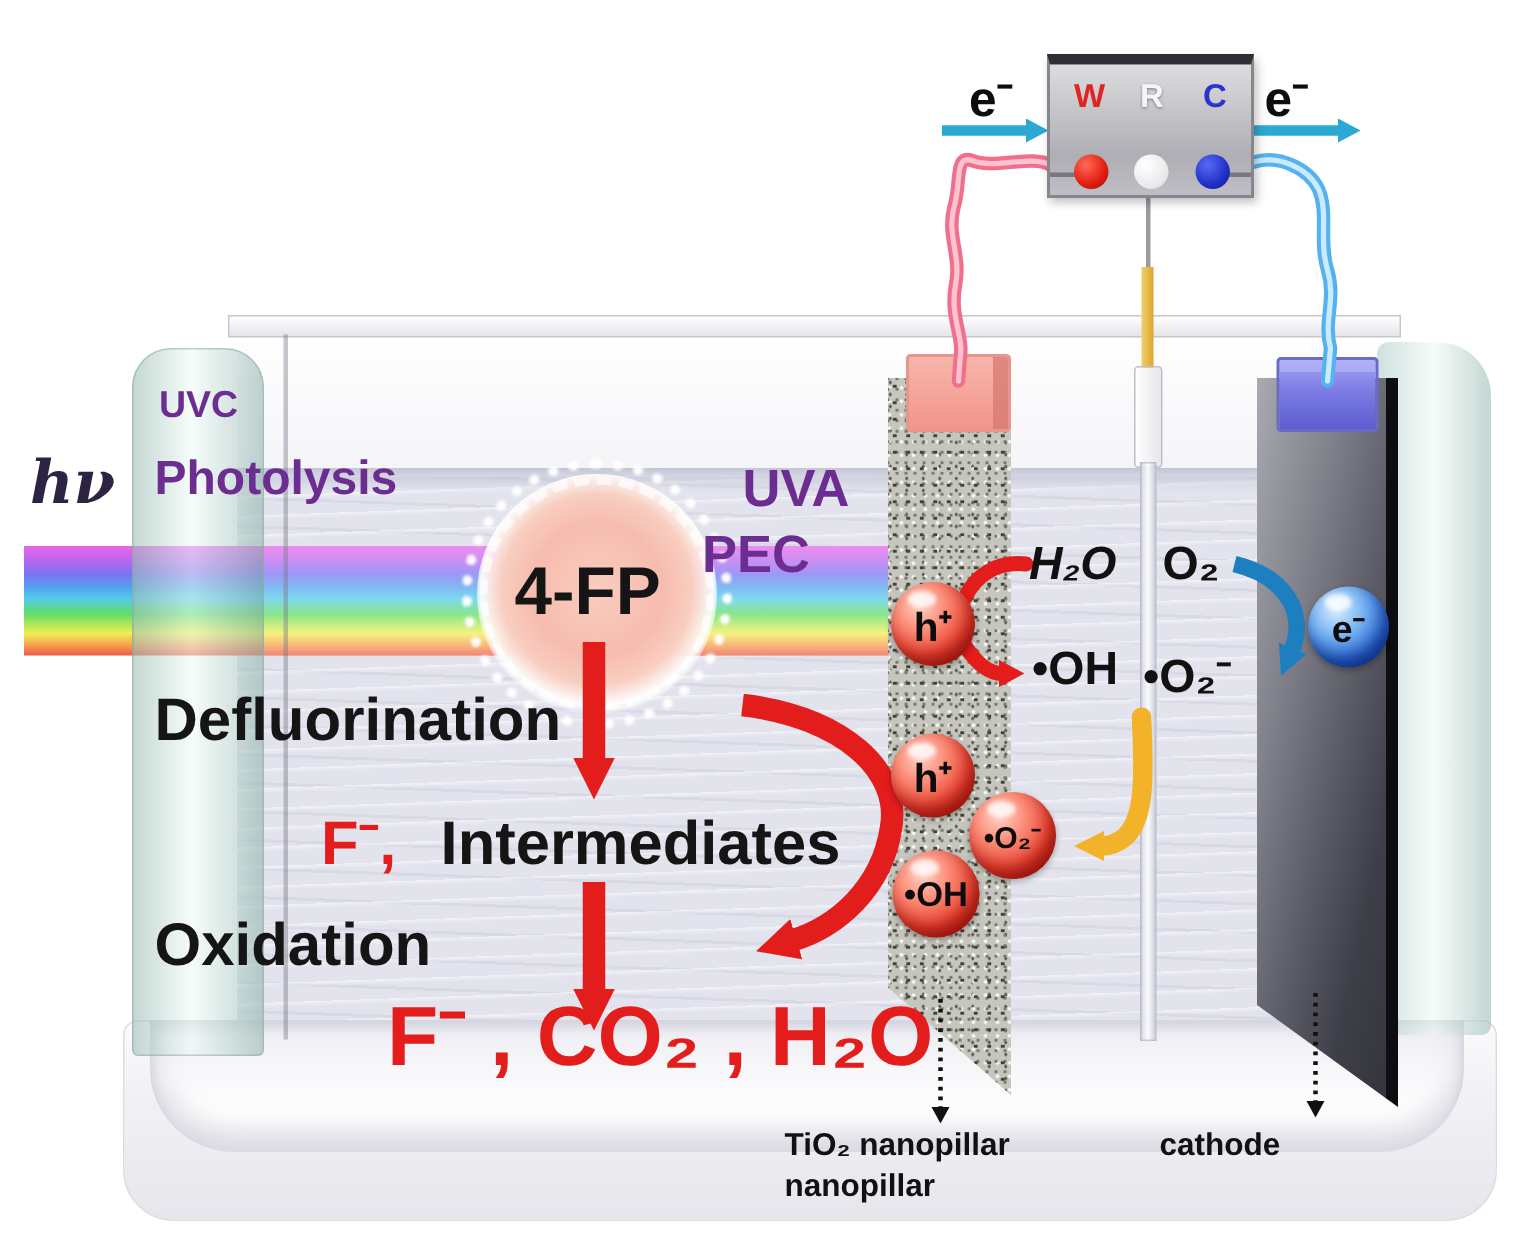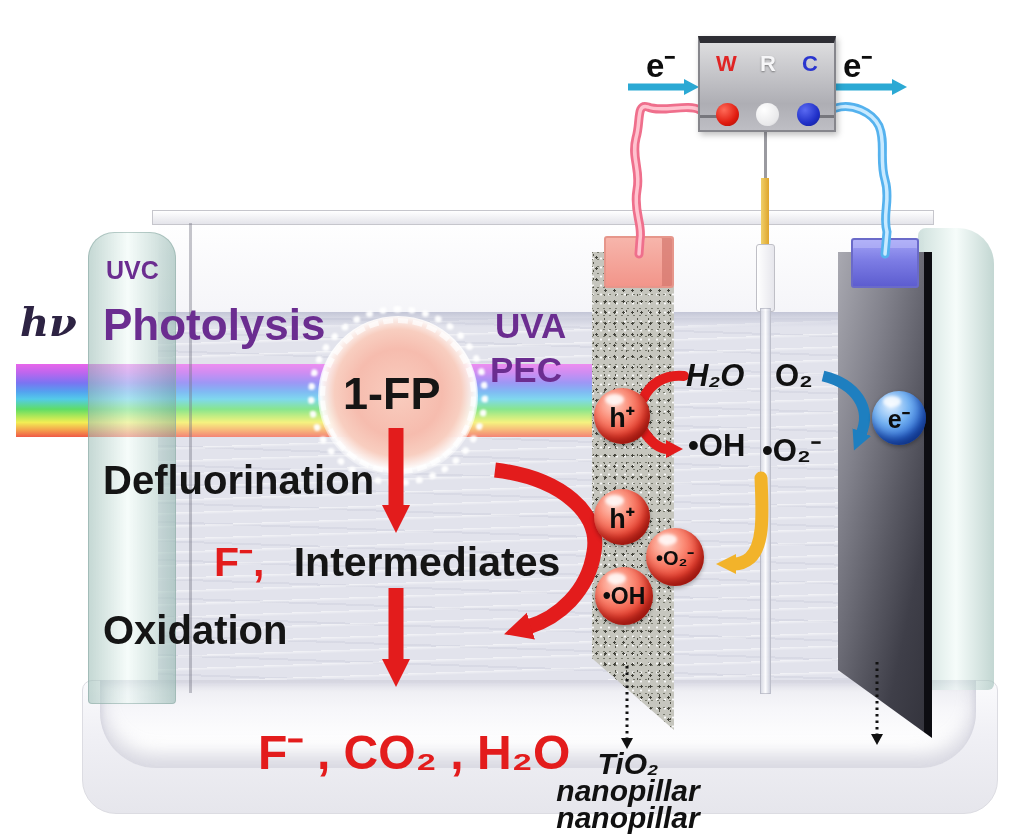--- a/index.html
+++ b/index.html
@@ -85,21 +85,21 @@
         box-shadow:inset -4px -7px 10px rgba(110,0,0,.55), 0 2px 4px rgba(0,0,0,.3);}
   .sphere-blue{background:radial-gradient(circle at 35% 28%, #ddeeff 0%, #74b2f2 35%, #2f6fd8 66%, #123f9c 96%);
         box-shadow:inset -4px -7px 10px rgba(0,20,90,.55), 0 2px 4px rgba(0,0,0,.3);}
 
   
   .purple{color:#6b2d90;font-weight:bold;}
   .blacktxt{color:#151515;font-weight:bold;}
   .redtxt{color:#e31c1c;font-weight:bold;}
   .hv{font-family:"DejaVu Serif",serif;font-style:italic;font-weight:bold;color:#2d2343;}
   .chem{color:#111;font-weight:bold;font-size:31px;}
-  .caption{color:#111;font-weight:bold;font-size:30px;line-height:27px;text-align:center;font-style:italic;}
+  .caption{color:#111;font-weight:bold;font-size:21px;line-height:27px;}
 
   
   .meter{left:698px;top:36px;width:138px;height:96px;box-sizing:border-box;
         background:linear-gradient(180deg,#dddddf 0%,#aeaeb4 70%,#bebec4 100%);
         border:2px solid #86868c;border-top:7px solid #2e2e34;
         box-shadow:2px 3px 6px rgba(0,0,0,.25);}
   .term{position:absolute;width:23px;height:23px;border-radius:50%;}
   .term-red{background:radial-gradient(circle at 35% 30%,#ff6a58,#e01c10 60%,#a80c04);}
   .term-white{background:radial-gradient(circle at 35% 30%,#ffffff,#e8e8ea 70%,#c8c8cc);}
   .term-blue{background:radial-gradient(circle at 35% 30%,#5a6af2,#2030c8 60%,#101c90);}
@@ -191,32 +191,32 @@
     <span class="stub" style="left:112px;width:22px;"></span>
     <span class="term term-red" style="left:16px;top:60px;"></span>
     <span class="term term-white" style="left:56px;top:60px;"></span>
     <span class="term term-blue" style="left:97px;top:60px;"></span>
   </div>
   <div class="abs eminus" style="left:646px;top:42px;">e⁻</div>
   <div class="abs eminus" style="left:843px;top:42px;">e⁻</div>
 
   <div class="abs hv" style="left:20px;top:298px;font-size:40px;">hν</div>
   <div class="abs purple" style="left:106px;top:256px;font-size:25px;">UVC</div>
-  <div class="abs purple" style="left:103px;top:300px;font-size:44px;">Photolysis</div>
+  <div class="abs purple" style="left:103px;top:300px;font-size:32px;">Photolysis</div>
   <div class="abs purple" style="left:495px;top:306px;font-size:35px;">UVA</div>
-  <div class="abs purple" style="left:490px;top:350px;font-size:35px;">PEC</div>
-
-  <div class="abs blacktxt" style="left:343px;top:368px;font-size:45px;">1-FP</div>
+  <div class="abs purple" style="left:468px;top:350px;font-size:35px;">PEC</div>
+
+  <div class="abs blacktxt" style="left:343px;top:368px;font-size:45px;">4-FP</div>
   <div class="abs blacktxt" style="left:103px;top:458px;font-size:40px;">Defluorination</div>
   <div class="abs" style="left:214px;top:532px;font-size:41px;">
     <span class="redtxt">F⁻,</span>
     <span class="blacktxt" style="margin-left:18px;">Intermediates</span>
   </div>
   <div class="abs blacktxt" style="left:103px;top:608px;font-size:40px;">Oxidation</div>
-  <div class="abs redtxt" style="left:258px;top:718px;font-size:48px;">F⁻ , CO₂ , H₂O</div>
+  <div class="abs redtxt" style="left:258px;top:650px;font-size:56px;">F⁻ , CO₂ , H₂O</div>
 
   <div class="abs chem" style="left:686px;top:358px;font-style:italic;">H₂O</div>
   <div class="abs chem" style="left:775px;top:358px;">O₂</div>
   <div class="abs chem" style="left:688px;top:428px;">•OH</div>
   <div class="abs chem" style="left:762px;top:428px;">•O₂⁻</div>
 
   <div class="abs sphere sphere-red" style="left:594px;top:388px;width:56px;height:56px;font-size:27px;">
     <span>h⁺</span>
     </div>
   <div class="abs sphere sphere-red" style="left:594px;top:489px;width:56px;height:56px;font-size:27px;">
@@ -230,15 +230,16 @@
     </div>
   <div class="abs sphere sphere-blue" style="left:872px;top:391px;width:54px;height:54px;font-size:25px;">
     <span>e⁻</span>
     </div>
 
   <div class="abs caption" style="left:523px;top:750px;width:210px;">
     <div>TiO₂ nanopillar</div>
     <div>nanopillar</div>
   </div>
   <div class="abs caption" style="left:773px;top:750px;width:210px;">
+    <div>cathode</div>
   </div>
 
 </div>
 
 </body></html>

